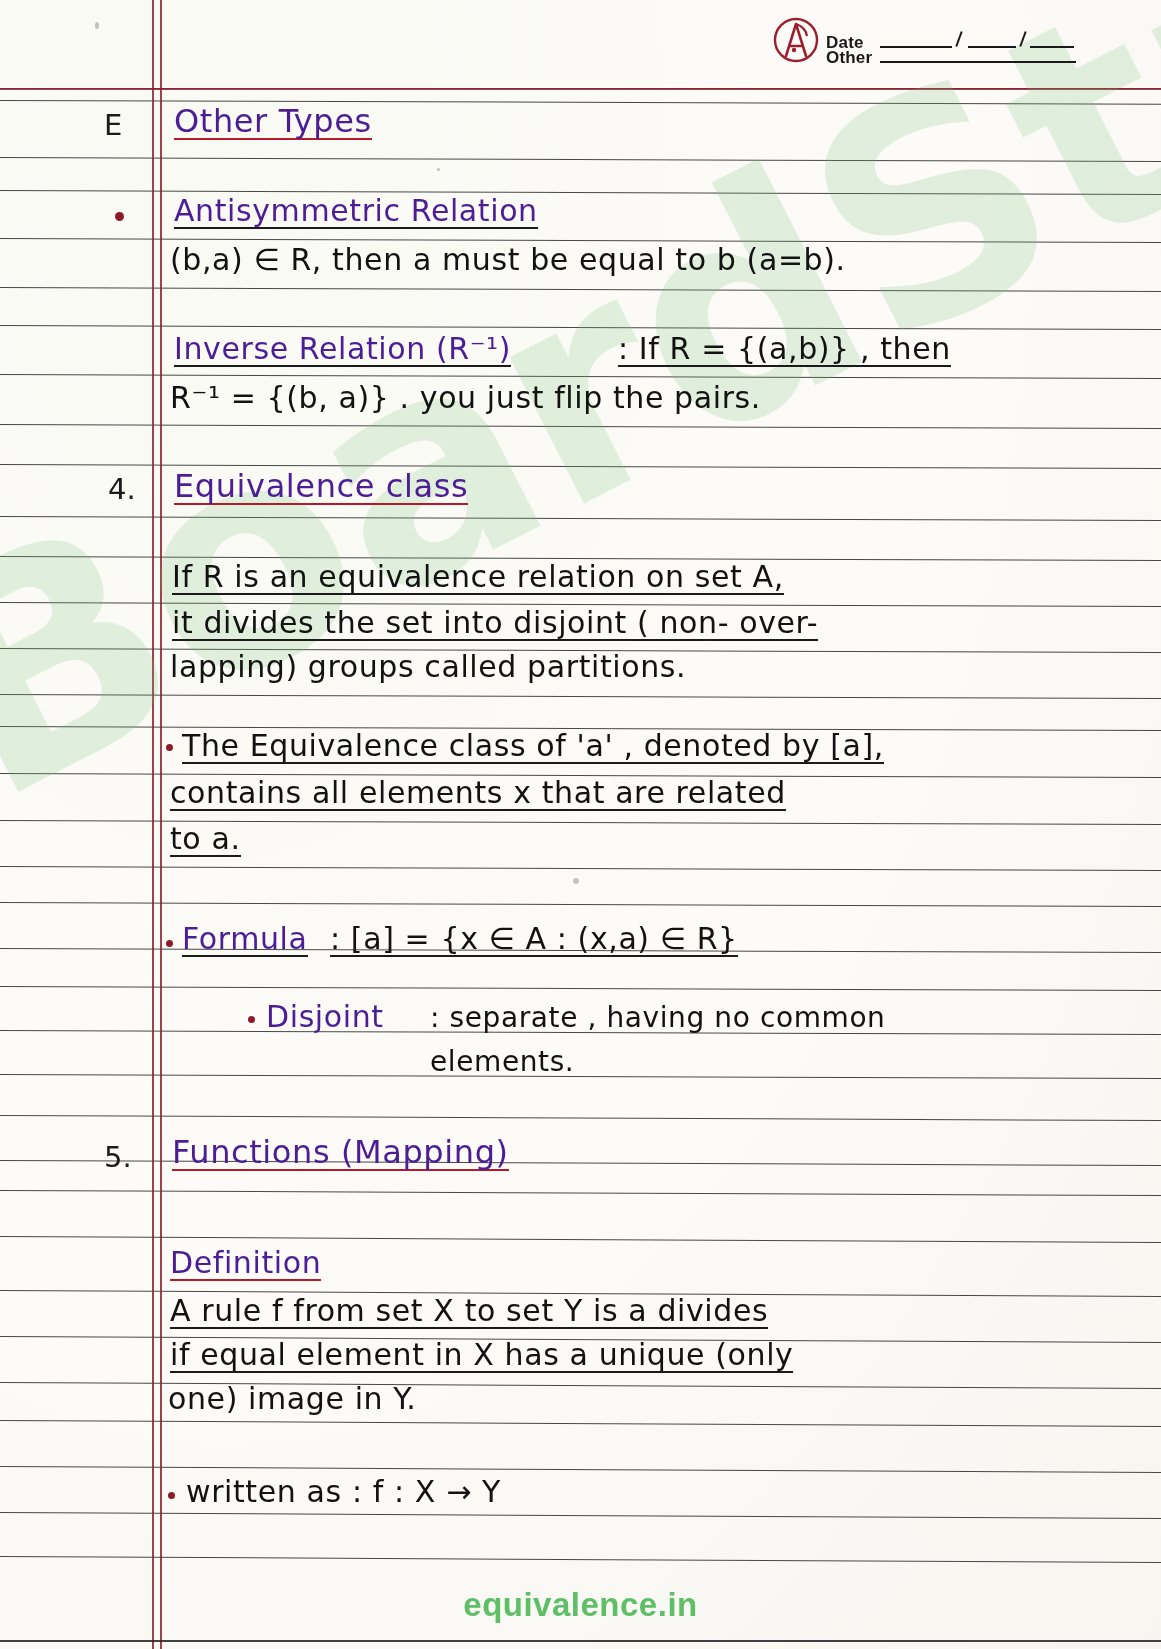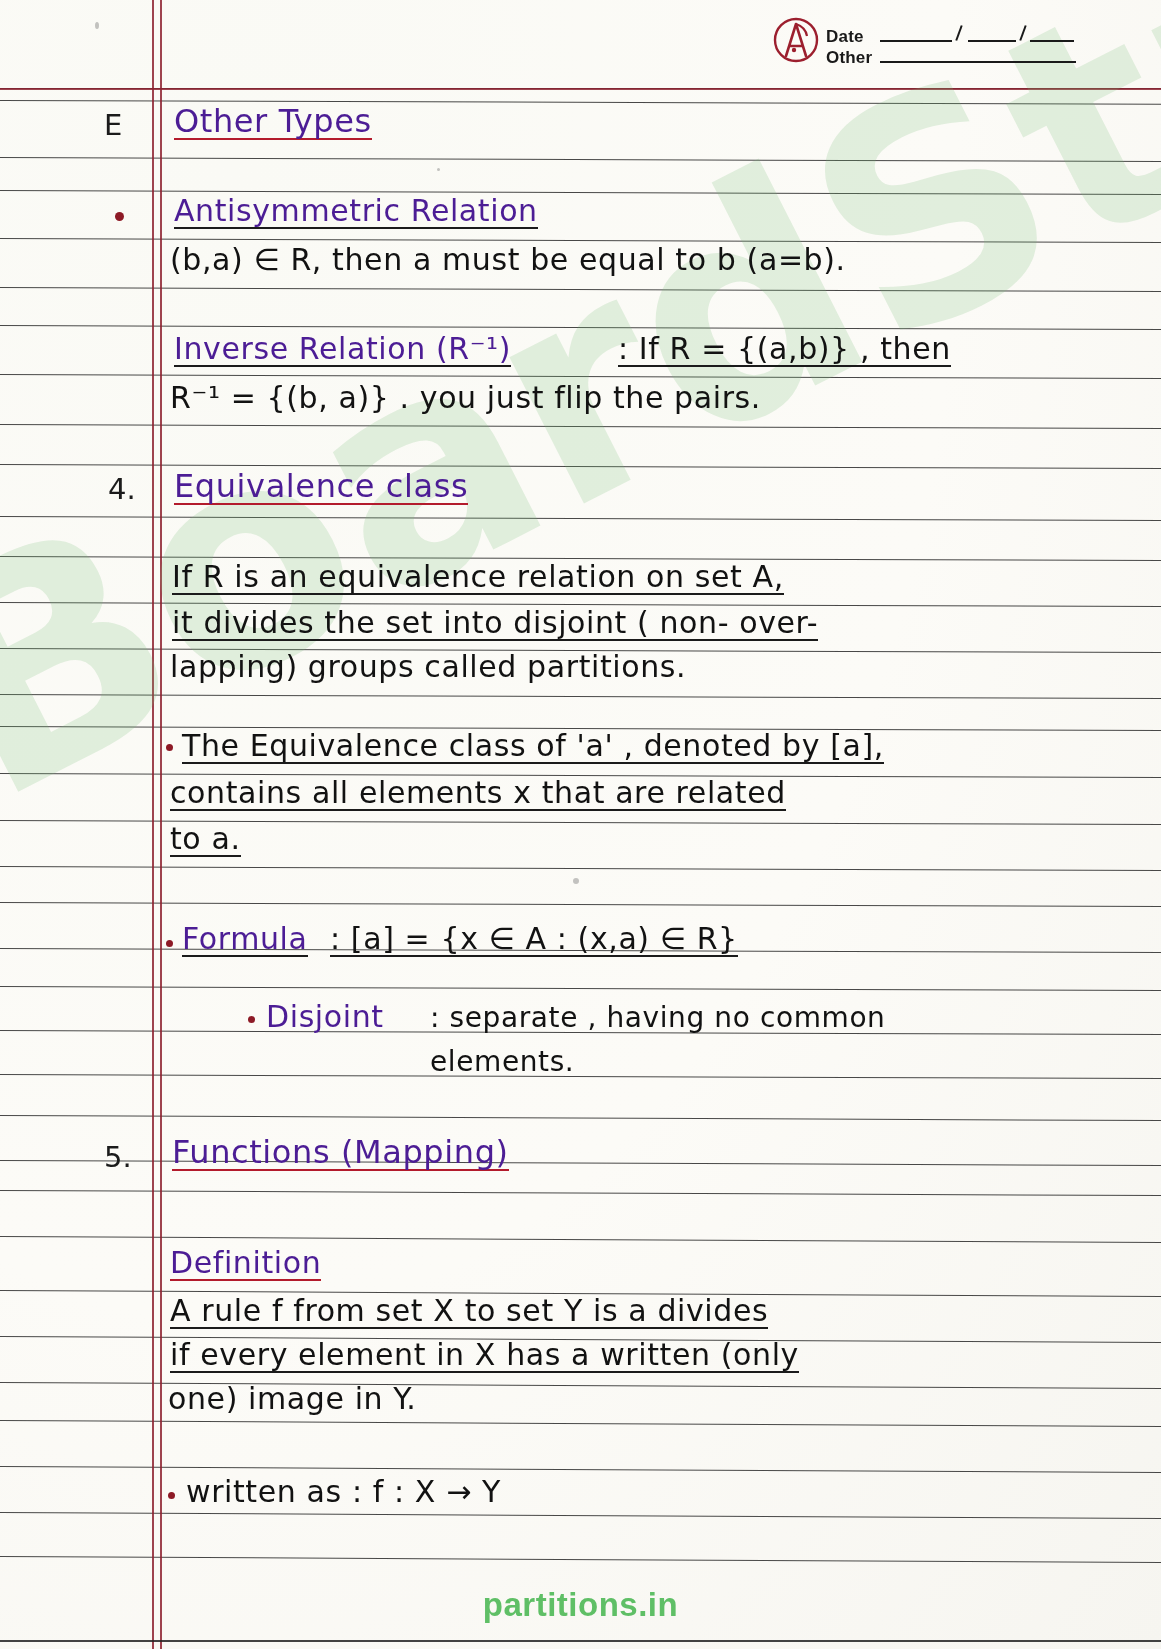--- a/index.html
+++ b/index.html
@@ -83,21 +83,21 @@
     width: 48px;
     height: 48px;
   }
   .stamp-text-row {
     position: absolute;
     left: 54px;
     display: flex;
     align-items: baseline;
     gap: 6px;
   }
-  #row-date { top: 19px; gap: 12px; }
+  #row-date { top: 25px; gap: 12px; }
   #row-page { top: 40px; }
   .stamp-label {
     font-family: "Liberation Sans", sans-serif;
     font-size: 17px;
     font-weight: 700;
     color: #1a1a1a;
     letter-spacing: .2px;
   }
   .stamp-fill {
     display: inline-block;
@@ -324,27 +324,27 @@
     <span class="bullet-sm" style="left:248px; top:1016px;"></span>
     <span class="hw hw-body hw-red" style="left:266px; top:1002px;">Disjoint</span>
     <span class="hw hw-body" style="left:430px; top:1004px; font-size:28px;">: separate , having no common</span>
     <span class="hw hw-body" style="left:430px; top:1048px; font-size:28px;">elements.</span>
 
     <span class="marker" style="left:104px; top:1140px;">5.</span>
     <span class="hw hw-body hw-red u-red" style="left:172px; top:1136px; font-size:32px;">Functions (Mapping)</span>
 
     <span class="hw hw-body hw-red u-red" style="left:170px; top:1248px;">Definition</span>
     <span class="hw hw-body u-black" style="left:170px; top:1296px;">A rule f from set X to set Y is a divides</span>
-    <span class="hw hw-body u-black" style="left:170px; top:1340px;">if every element in X has a written (only</span>
+    <span class="hw hw-body u-black" style="left:170px; top:1340px;">if equal element in X has a unique (only</span>
     <span class="hw hw-body" style="left:168px; top:1384px;">one) image in Y.</span>
 
     <span class="bullet-sm" style="left:168px; top:1492px;"></span>
     <span class="hw hw-body" style="left:186px; top:1477px;">written as : f : X → Y</span>
 
   </div>
 
   <div class="speck" style="left:95px; top:22px; width:4px; height:7px;"></div>
   <div class="speck" style="left:573px; top:878px; width:6px; height:6px;"></div>
   <div class="speck" style="left:437px; top:168px; width:3px; height:3px;"></div>
 
-  <div id="footer-brand">partitions.in</div>
+  <div id="footer-brand">equivalence.in</div>
   <div id="bottom-rule"></div>
 </div>
 
 </body></html>

